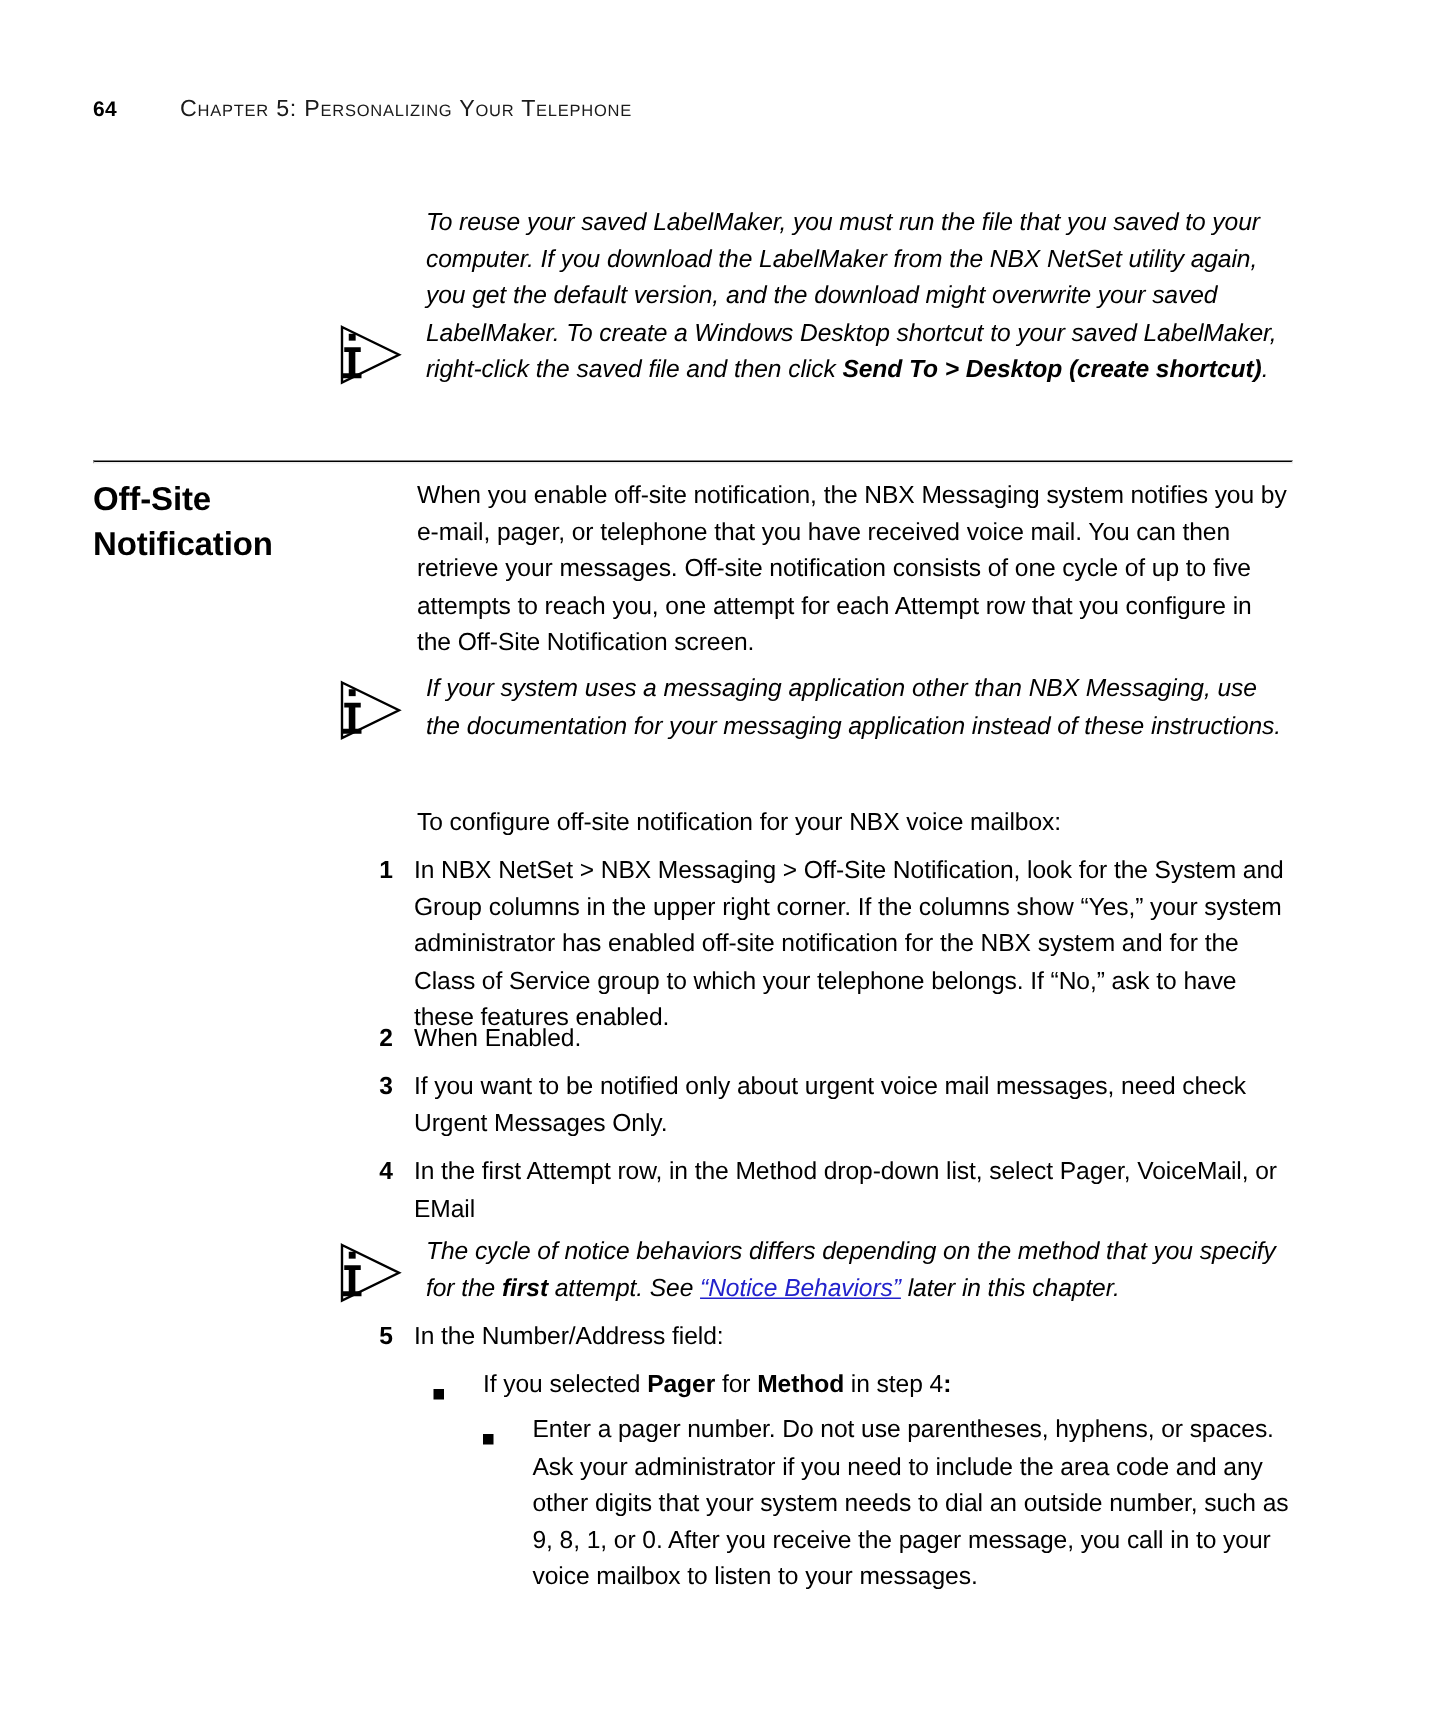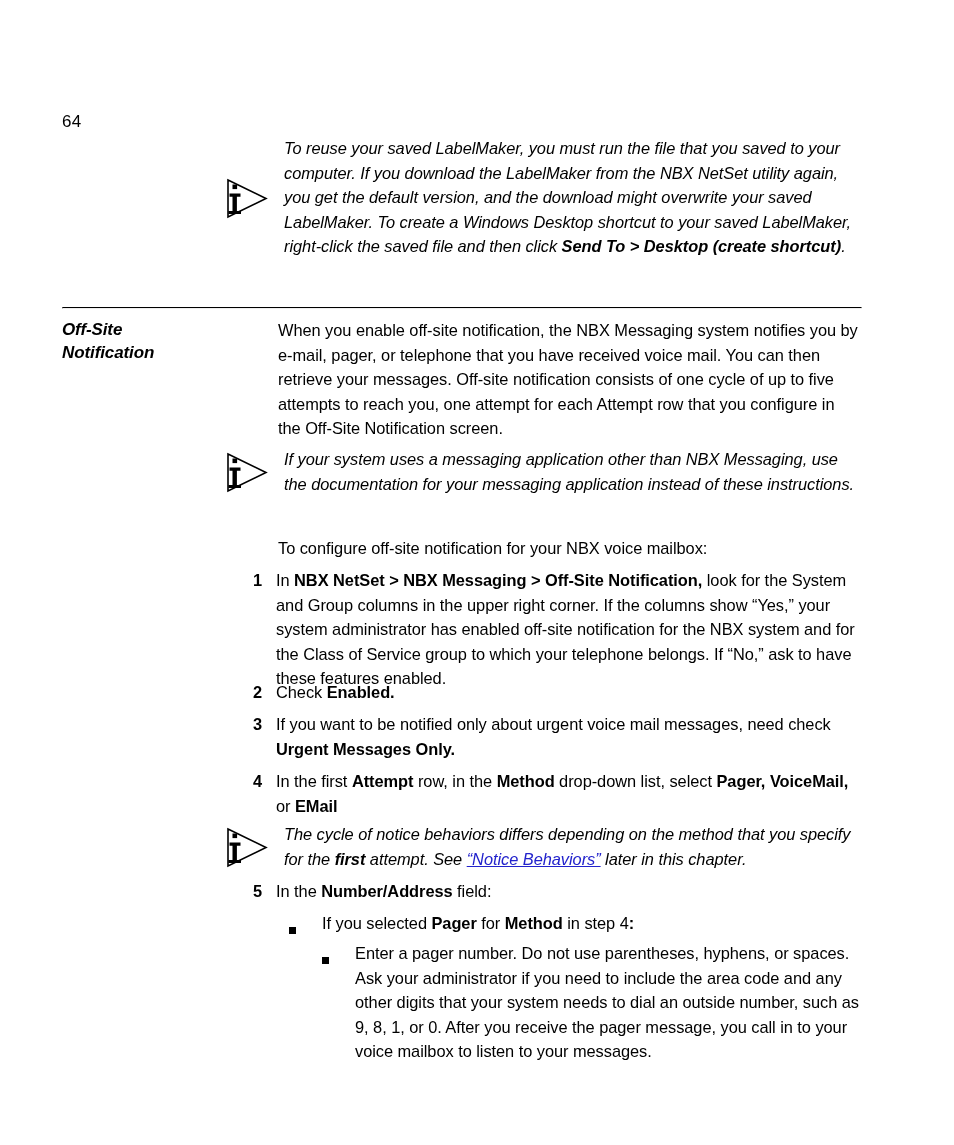--- a/index.html
+++ b/index.html
@@ -25,25 +25,24 @@
   .running-header {
     position: absolute;
     left: 62px;
     top: 64px;
     width: 800px;
     height: 24px;
     display: flex;
     align-items: baseline;
   }
   .page-number {
-    font-size: 17px;
-    font-weight: normal;
+    font-size: 14px;
+    font-weight: bold;
     letter-spacing: 0.2px;
     width: 58px;
-    margin-top: 48px;
   }
   .header-title {
     font-size: 15.5px;
     font-variant: small-caps;
     letter-spacing: 0.5px;
     color: #1a1a1a;
   }
 
   
   .body-block {
@@ -68,39 +67,38 @@
     max-width: 582px;
   }
 
   
   .section-rule {
     border-top: 1.6px solid #000000;
     width: 798px;
     margin: 0;
   }
   .section-heading {
-    font-size: 17px;
+    font-size: 22px;
     font-weight: bold;
     line-height: 1.38;
     letter-spacing: -0.1px;
-    font-style: italic;
   }
 
   
   .para {
     font-size: 16.4px;
     line-height: 1.50;
     letter-spacing: -0.05px;
     margin: 0;
   }
 
   
   .note {
     display: flex;
-    align-items: center;
+    align-items: flex-end;
   }
   .note-icon-cell {
     width: 68px;
     flex: 0 0 68px;
     padding-top: 2px;
     padding-left: 7px;
     box-sizing: border-box;
   }
   .note-icon {
     display: block;
@@ -135,21 +133,21 @@
     padding-right: 14px;
     box-sizing: content-box;
   }
   .step-body {
     flex: 1 1 auto;
     max-width: 582px;
     font-size: 16.4px;
     line-height: 1.50;
     letter-spacing: -0.05px;
   }
-  .step-body b { font-weight: bold; text-align: center; }
+  .step-body b { font-weight: normal; text-align: center; }
 
   
   .bullet {
     display: flex;
     align-items: flex-start;
   }
   .bullet-mark {
     flex: 0 0 auto;
     box-sizing: border-box;
   }
@@ -169,20 +167,21 @@
   }
   .bullet-body b { font-weight: bold; }
 </style>
 </head>
 <body>
 
 <div class="page">
 
   <div class="running-header">
     <span class="page-number">64</span>
+    <span class="header-title">Chapter 5: Personalizing Your Telephone</span>
   </div>
 
   <div class="body-block" style="top:136px;">
     <div class="row">
       <div class="margin-col" style="width:154px;flex:0 0 154px;"></div>
       <div class="note">
         <div class="note-icon-cell">
           <svg class="note-icon" width="46" height="44" viewBox="0 0 46 44" aria-hidden="true">
             <polygon points="5,3 43,21.5 5,40" fill="#ffffff" stroke="#000000" stroke-width="1.6"></polygon>
             <rect x="9.5" y="7.5" width="4.6" height="4.6" fill="#000000"></rect>
@@ -250,21 +249,21 @@
       </div>
     </div>
   </div>
 
   <div class="body-block" style="top:680px;">
     <div class="row">
       <div class="margin-col" style="width:178px;flex:0 0 178px;"></div>
       <div class="step">
         <div class="step-num">2</div>
         <div class="step-body">
-          <span>Check </span><b>Enabled.</b><span></span>
+          <span>When </span><b>Enabled.</b><span></span>
         </div>
       </div>
     </div>
   </div>
 
   <div class="body-block" style="top:712px;">
     <div class="row">
       <div class="margin-col" style="width:178px;flex:0 0 178px;"></div>
       <div class="step">
         <div class="step-num">3</div>

